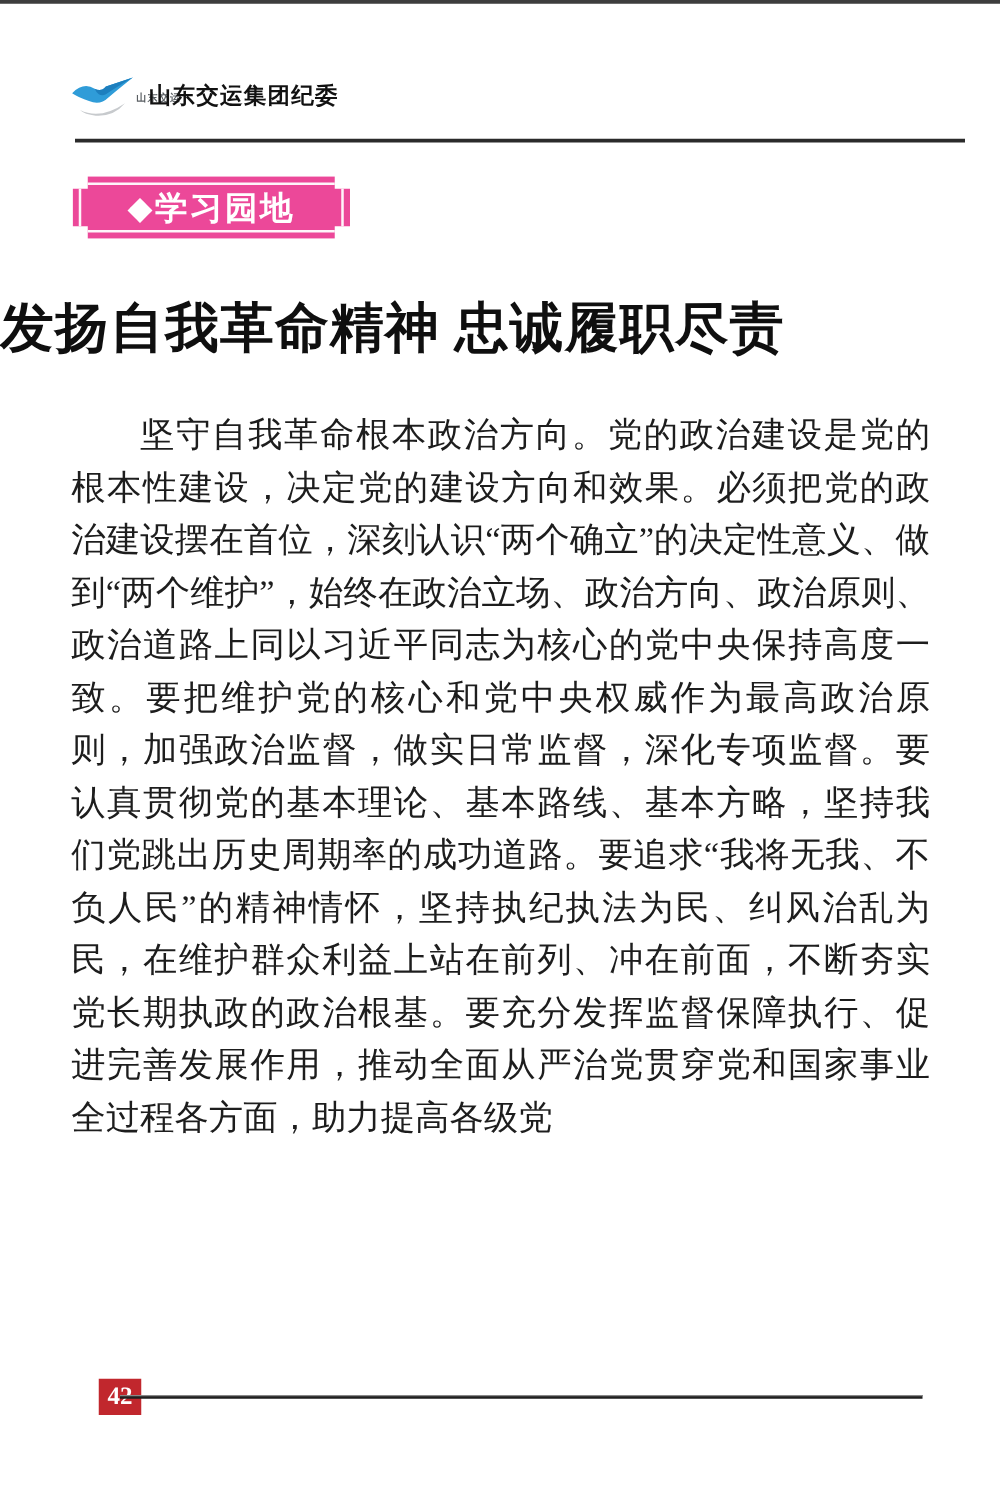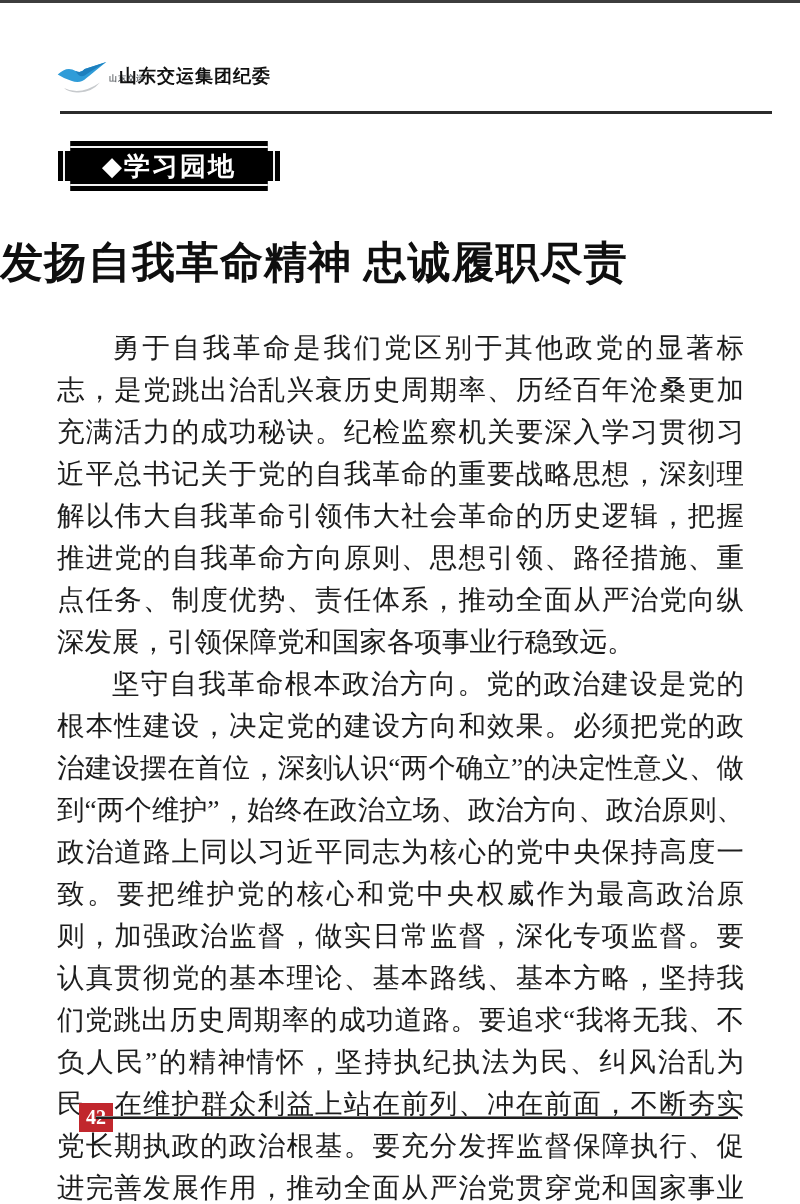--- a/index.html
+++ b/index.html
@@ -35,21 +35,21 @@
     white-space: nowrap;
   }
   .header-rule {
     position: absolute; left: 60px; top: 111px;
     width: 712px; height: 3px; background: #2b2b2b;
   }
   
   .ribbon {
     position: absolute; left: 58px; top: 141px;
     width: 222px; height: 50px;
-    background: #000000;
+    background: #ec4899;
     clip-path: polygon(5.5% 0, 94.5% 0, 94.5% 20%, 100% 20%, 100% 80%, 94.5% 80%, 94.5% 100%, 5.5% 100%, 5.5% 80%, 0 80%, 0 20%, 5.5% 20%);
     display: flex; align-items: center; justify-content: center;
   }
   .ribbon-inner-border {
     position: absolute; inset: 5px;
     border: 2px solid rgba(255,255,255,0.95);
     pointer-events: none;
   }
   .ribbon-label {
     position: relative;
@@ -115,21 +115,20 @@
   <div class="header-rule"></div>
 
   <div class="ribbon">
     <div class="ribbon-inner-border"></div>
     <div class="ribbon-label">◆学习园地</div>
   </div>
 
   <div class="article-title">发扬自我革命精神 忠诚履职尽责</div>
 
   <div class="article-body">
-    <p>勇于自我革命是我们党区别于其他政党的显著标志，是党跳出治乱兴衰历史周期率、历经百年沧桑更加充满活力的成功秘诀。纪检监察机关要深入学习贯彻习近平总书记关于党的自我革命的重要战略思想，深刻理解以伟大自我革命引领伟大社会革命的历史逻辑，把握推进党的自我革命方向原则、思想引领、路径措施、重点任务、制度优势、责任体系，推动全面从严治党向纵深发展，引领保障党和国家各项事业行稳致远。</p>
     <p>坚守自我革命根本政治方向。党的政治建设是党的根本性建设，决定党的建设方向和效果。必须把党的政治建设摆在首位，深刻认识“两个确立”的决定性意义、做到“两个维护”，始终在政治立场、政治方向、政治原则、政治道路上同以习近平同志为核心的党中央保持高度一致。要把维护党的核心和党中央权威作为最高政治原则，加强政治监督，做实日常监督，深化专项监督。要认真贯彻党的基本理论、基本路线、基本方略，坚持我们党跳出历史周期率的成功道路。要追求“我将无我、不负人民”的精神情怀，坚持执纪执法为民、纠风治乱为民，在维护群众利益上站在前列、冲在前面，不断夯实党长期执政的政治根基。要充分发挥监督保障执行、促进完善发展作用，推动全面从严治党贯穿党和国家事业全过程各方面，助力提高各级党</p>
   </div>
 
   <div class="page-number-box">
     <span class="page-number">42</span>
   </div>
   <div class="footer-rule"></div>
 
 </div>
 

